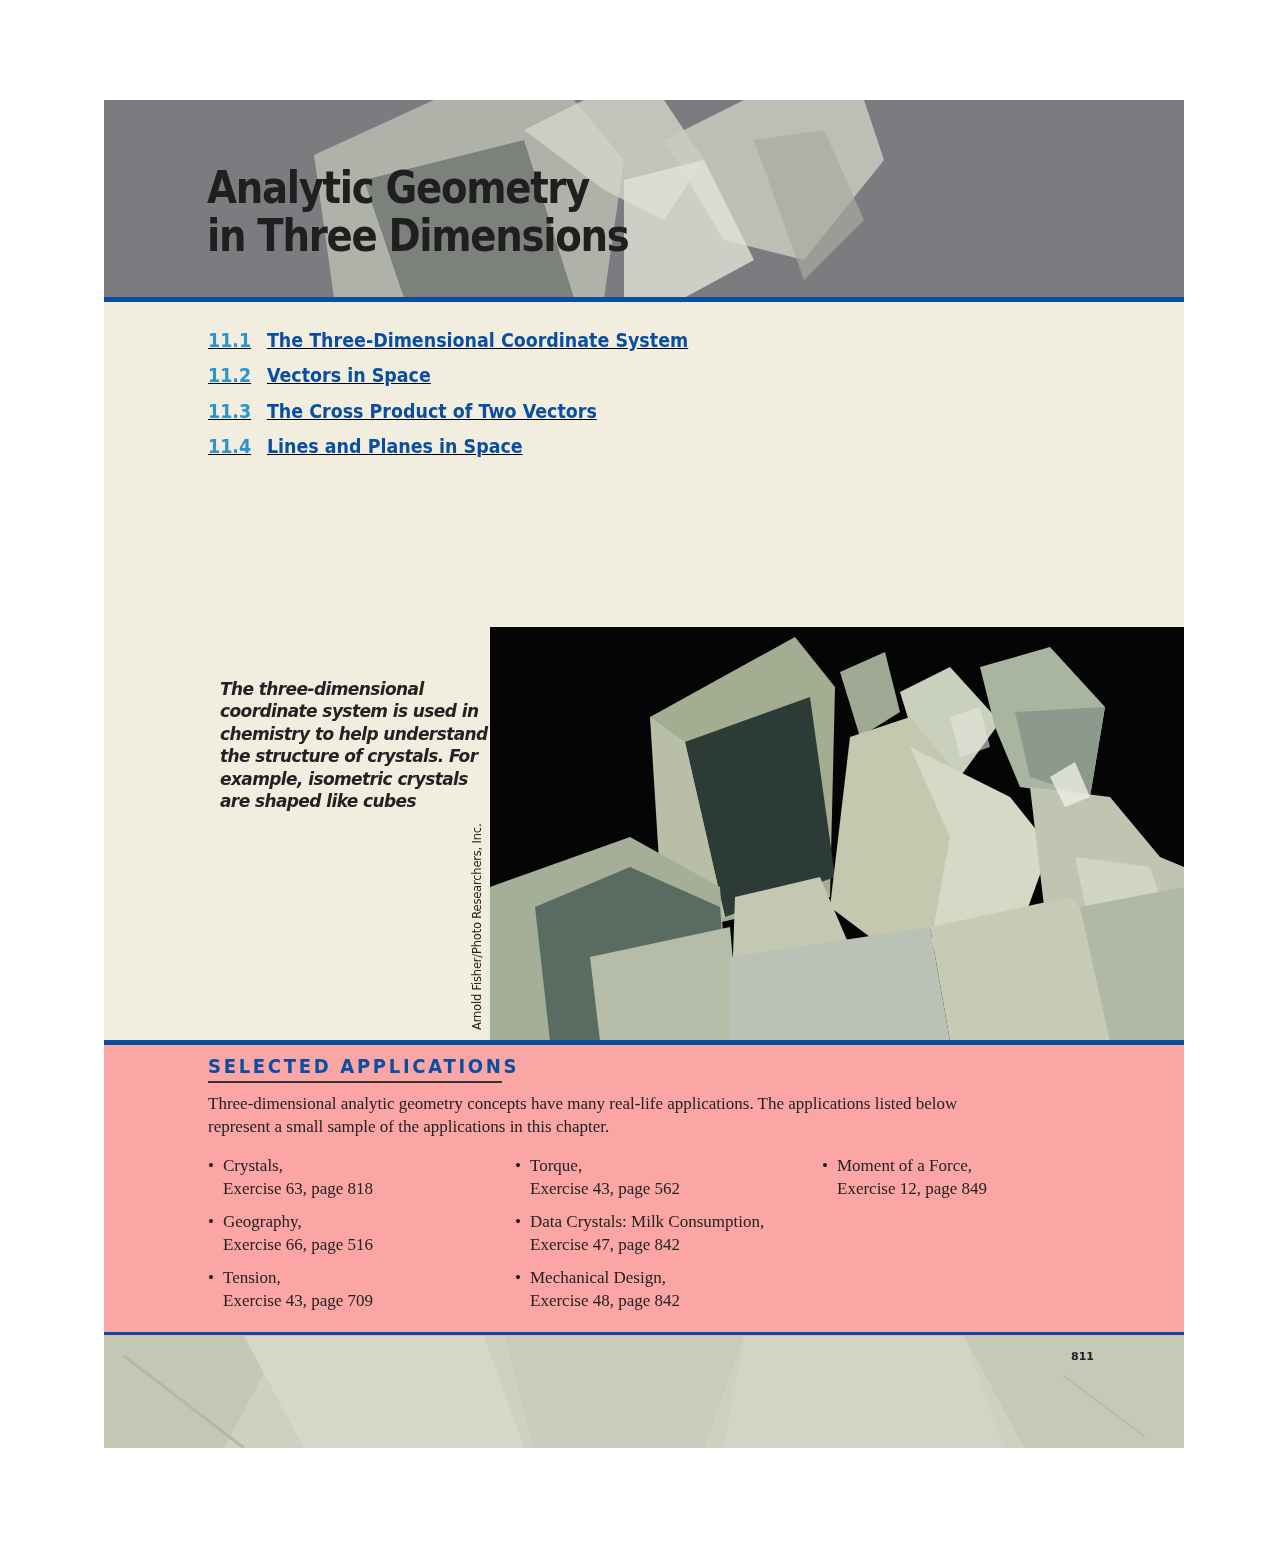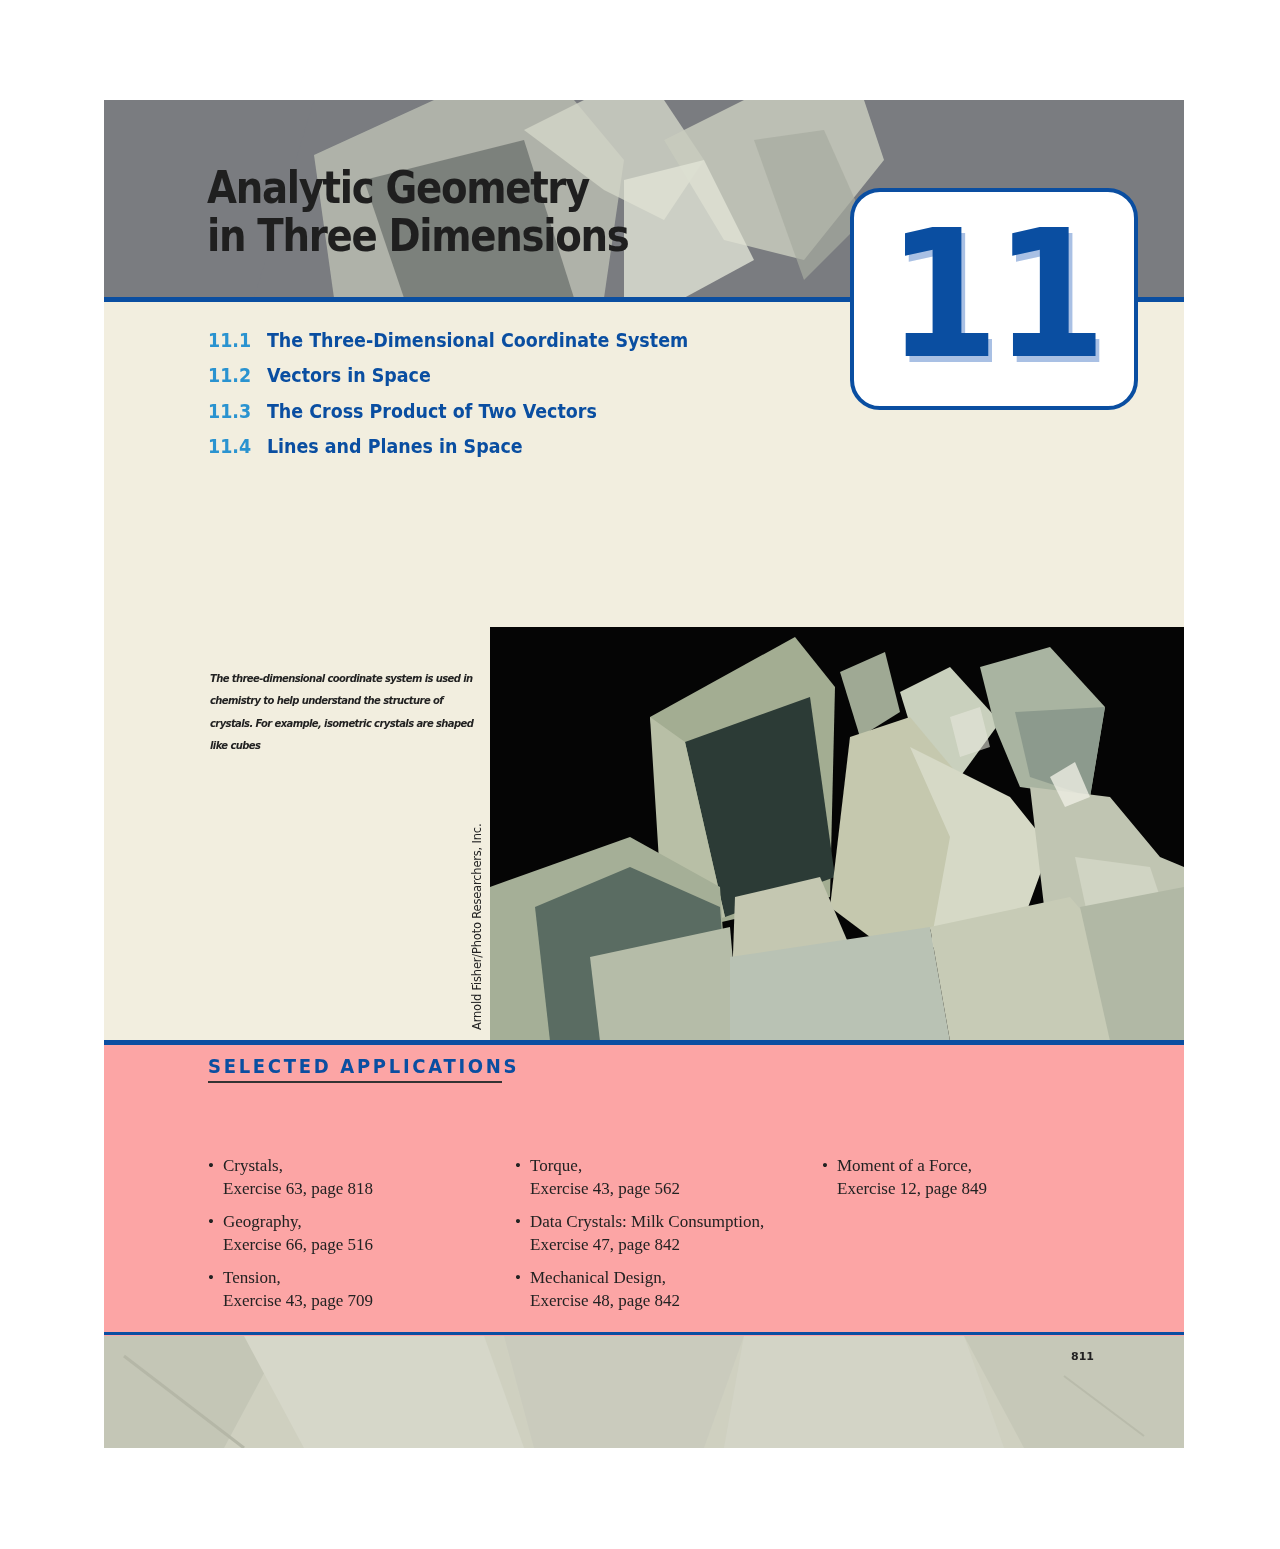--- a/index.html
+++ b/index.html
@@ -10,27 +10,27 @@
   .header-band { position:absolute; left:0; top:0; width:1080px; height:198px; background:#7a7c80; overflow:hidden; }
   .header-band svg { position:absolute; left:0; top:0; }
   .header-rule { position:absolute; left:0; top:197px; width:1080px; height:5px; background:#0a4ea1; }
   .title { position:absolute; left:103px; top:64px; margin:0; font-family:"DejaVu Sans", sans-serif; font-weight:bold; font-size:44px; line-height:48px; letter-spacing:-1.5px; color:#1f1f1f; transform:scaleX(0.88); transform-origin:left top; }
 
   
   .chapter-box { position:absolute; left:746px; top:88px; width:288px; height:222px; background:#ffffff; border:4px solid #0a4ea1; border-radius:30px; box-sizing:border-box; }
   .chapter-num { position:absolute; left:0; top:4px; width:100%; text-align:center; font-family:"DejaVu Sans", sans-serif; font-weight:bold; font-size:176px; line-height:200px; color:#0a4ea1; letter-spacing:-6px; text-shadow:4px 6px 0 #a9c0e4; transform:scaleX(0.92); }
 
   
-  .toc { position:absolute; left:104px; top:222px; }
+  .toc { position:absolute; left:104px; top:222px;text-decoration:underline; }
   .toc-item { height:35.5px; display:flex; align-items:center; font-family:"DejaVu Sans", sans-serif; font-weight:bold; font-size:19px; white-space:nowrap; transform:scaleX(0.92); transform-origin:left center; }
   .toc-num { color:#2a93d0; width:64px; display:inline-block; }
   .toc-label { color:#0a4ea1; }
 
   
-  .caption { position:absolute; left:104px; top:566px; width:270px; font-family:"DejaVu Sans", sans-serif; font-style:italic; font-weight:bold; font-size:10px; line-height:22.4px; color:#222; letter-spacing:-0.6px; margin:2px; }
+  .caption { position:absolute; left:104px; top:566px; width:270px; font-family:"DejaVu Sans", sans-serif; font-style:italic; font-weight:bold; font-size:17px; line-height:22.4px; color:#222; letter-spacing:-0.6px; margin:12px; }
   .credit { position:absolute; left:366px; top:930px; width:220px; height:16px; transform:rotate(-90deg); transform-origin:left top; font-family:"DejaVu Sans", sans-serif; font-size:11.5px; color:#222; white-space:nowrap; letter-spacing:-0.2px; }
 
   
   .photo { position:absolute; left:386px; top:527px; width:694px; height:414px; background:#050505; overflow:hidden; }
 
   
   .apps { position:absolute; left:0; top:940px; width:1080px; height:296px; background:#fca5a5; }
   .apps-top-rule { position:absolute; left:0; top:0; width:1080px; height:5px; background:#0a4ea1; }
   .apps-bottom-rule { position:absolute; left:0; top:292px; width:1080px; height:3px; background:#0a4ea1; }
   .apps-heading { position:absolute; left:104px; top:14px; margin:0; font-family:"DejaVu Sans", sans-serif; font-weight:bold; font-size:20px; letter-spacing:3px; color:#0a4ea1; transform:scaleX(0.9); transform-origin:left top; white-space:nowrap; }
@@ -60,23 +60,20 @@
       <polygon points="0,0 210,0 150,198 0,198" fill="#7a7c80"></polygon>
     </svg>
   </div>
   <div class="header-rule"></div>
 
   <h1 class="title">
     <span>Analytic Geometry</span><br>
     <span>in Three Dimensions</span>
   </h1>
 
-  <div class="chapter-box">
-    <div class="chapter-num">11</div>
-  </div>
 
   <div class="toc">
     <div class="toc-item">
       <span class="toc-num">11.1</span>
       <span class="toc-label">The Three-Dimensional Coordinate System</span>
     </div>
     <div class="toc-item">
       <span class="toc-num">11.2</span>
       <span class="toc-label">Vectors in Space</span>
     </div>
@@ -122,20 +119,21 @@
 
       <polygon points="560,150 585,135 600,170 575,180" fill="#eeeee4" opacity="0.8"></polygon>
       <polygon points="460,90 490,80 500,120 470,130" fill="#e6e6da" opacity="0.6"></polygon>
     </svg>
   </div>
 
   <div class="apps">
     <div class="apps-top-rule"></div>
     <h2 class="apps-heading">SELECTED APPLICATIONS</h2>
     <div class="apps-heading-rule"></div>
+    <p class="apps-intro">Three-dimensional analytic geometry concepts have many real-life applications. The applications listed below represent a small sample of the applications in this chapter.</p>
 
     <div class="apps-col" style="left:104px;">
       <div class="app-item">
         <span class="app-bullet">•</span>
         <div>Crystals,</div>
         <div>Exercise 63, page 818</div>
       </div>
       <div class="app-item">
         <span class="app-bullet">•</span>
         <div>Geography,</div>

